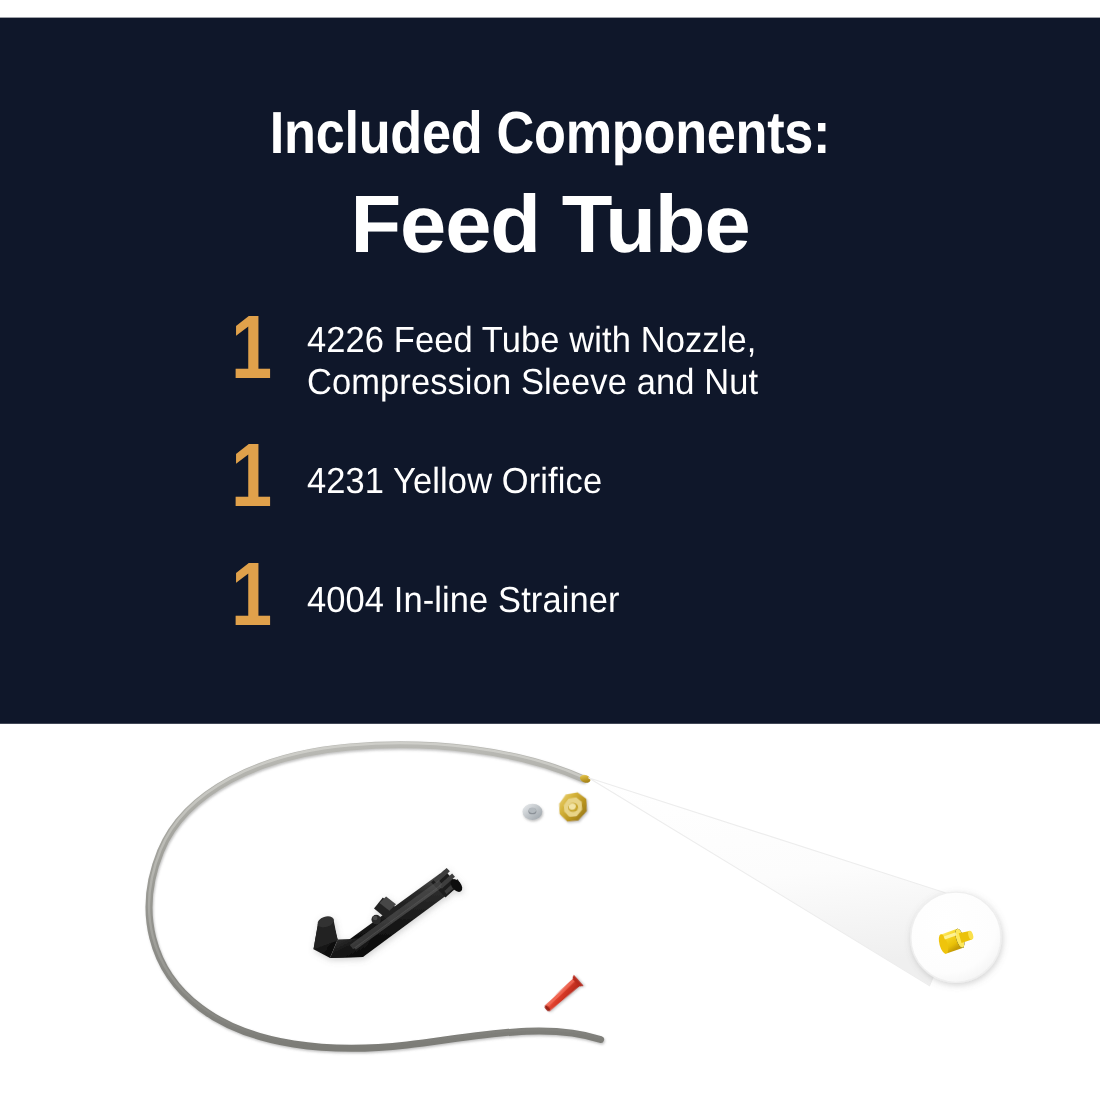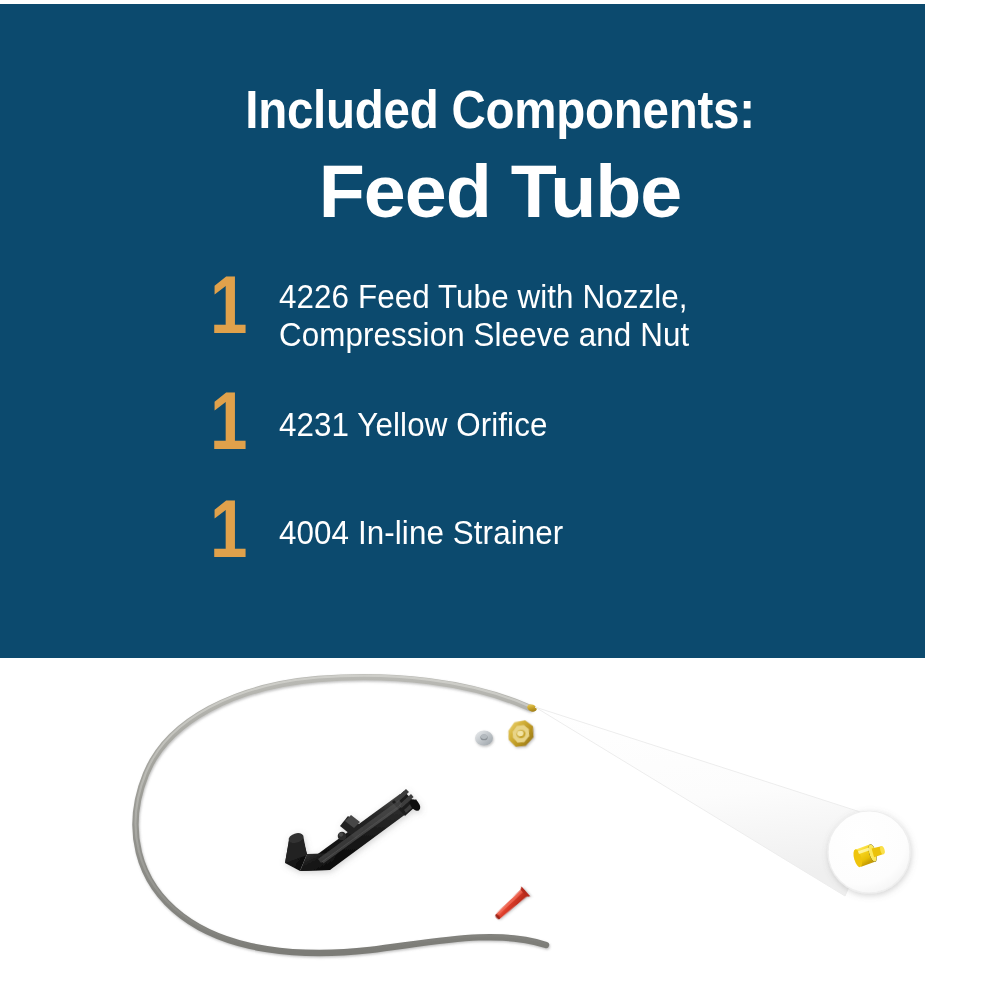--- a/index.html
+++ b/index.html
@@ -18,24 +18,24 @@
     width: 1000px;
     height: 1000px;
     background: #ffffff;
     overflow: hidden;
   }
 
   
   #info-panel {
     position: absolute;
     left: 0;
-    top: 4px;
-    width: 925px;
+    top: 16px;
+    width: 1000px;
     height: 658px;
-    background: #0c4a6e;
+    background: #0f172a;
     box-sizing: border-box;
   }
 
   #headline-block {
     position: absolute;
     left: 0;
     top: 74px;
     width: 1000px;
     text-align: center;
   }

